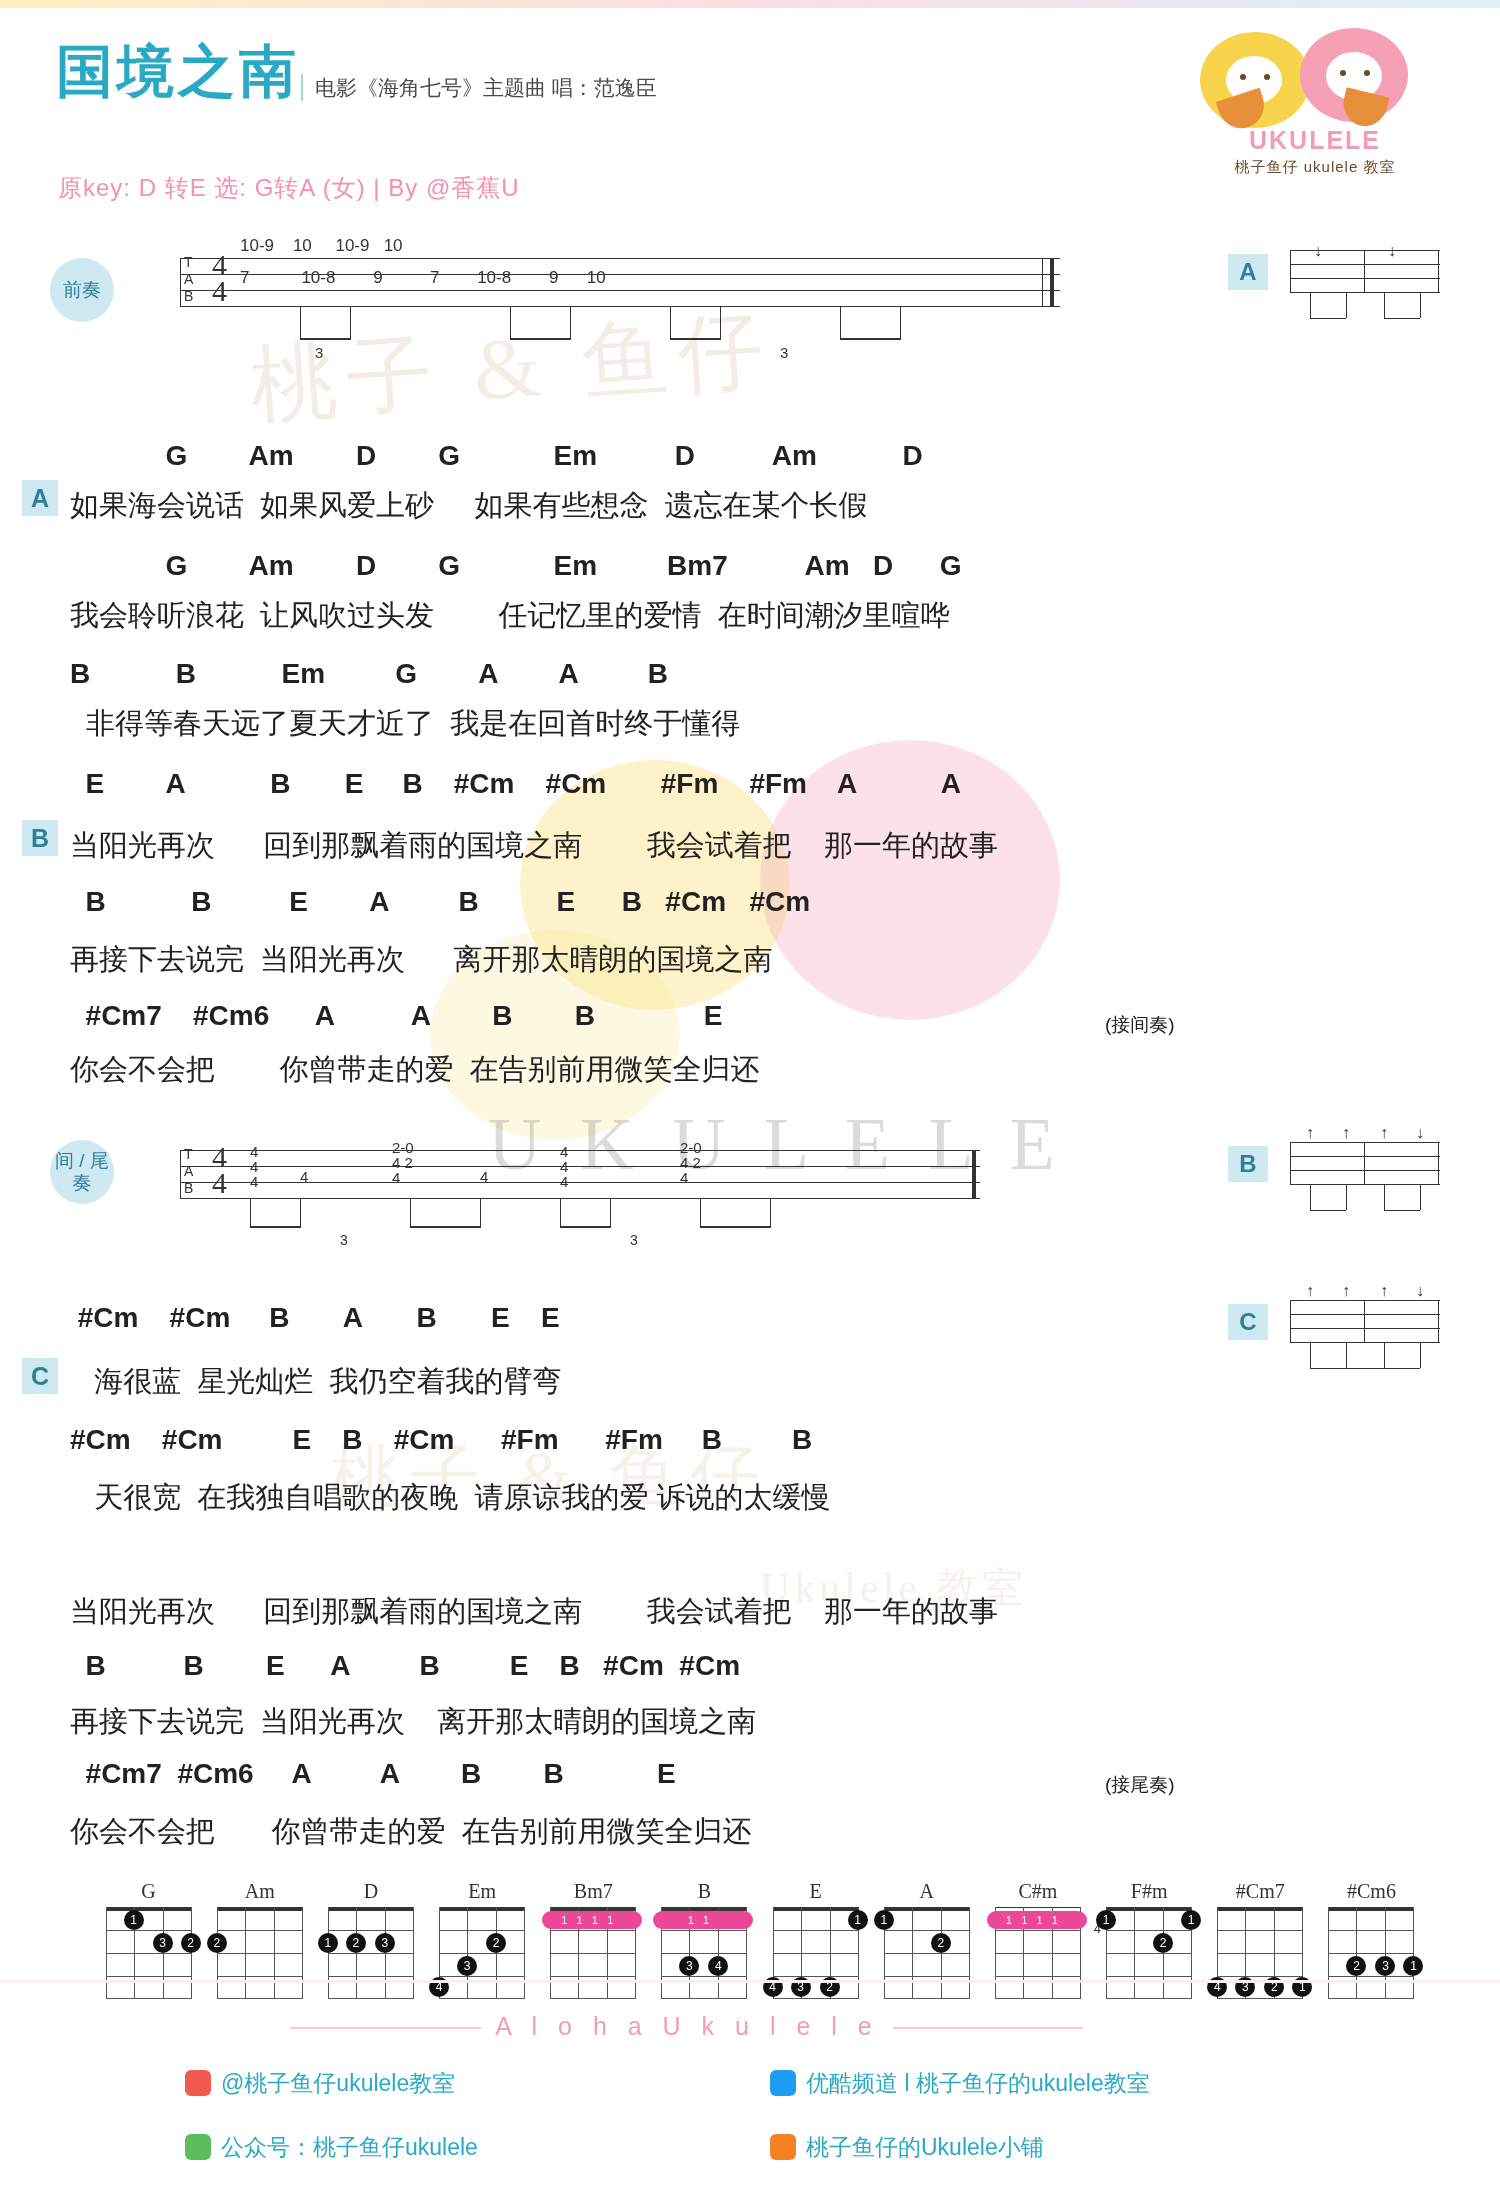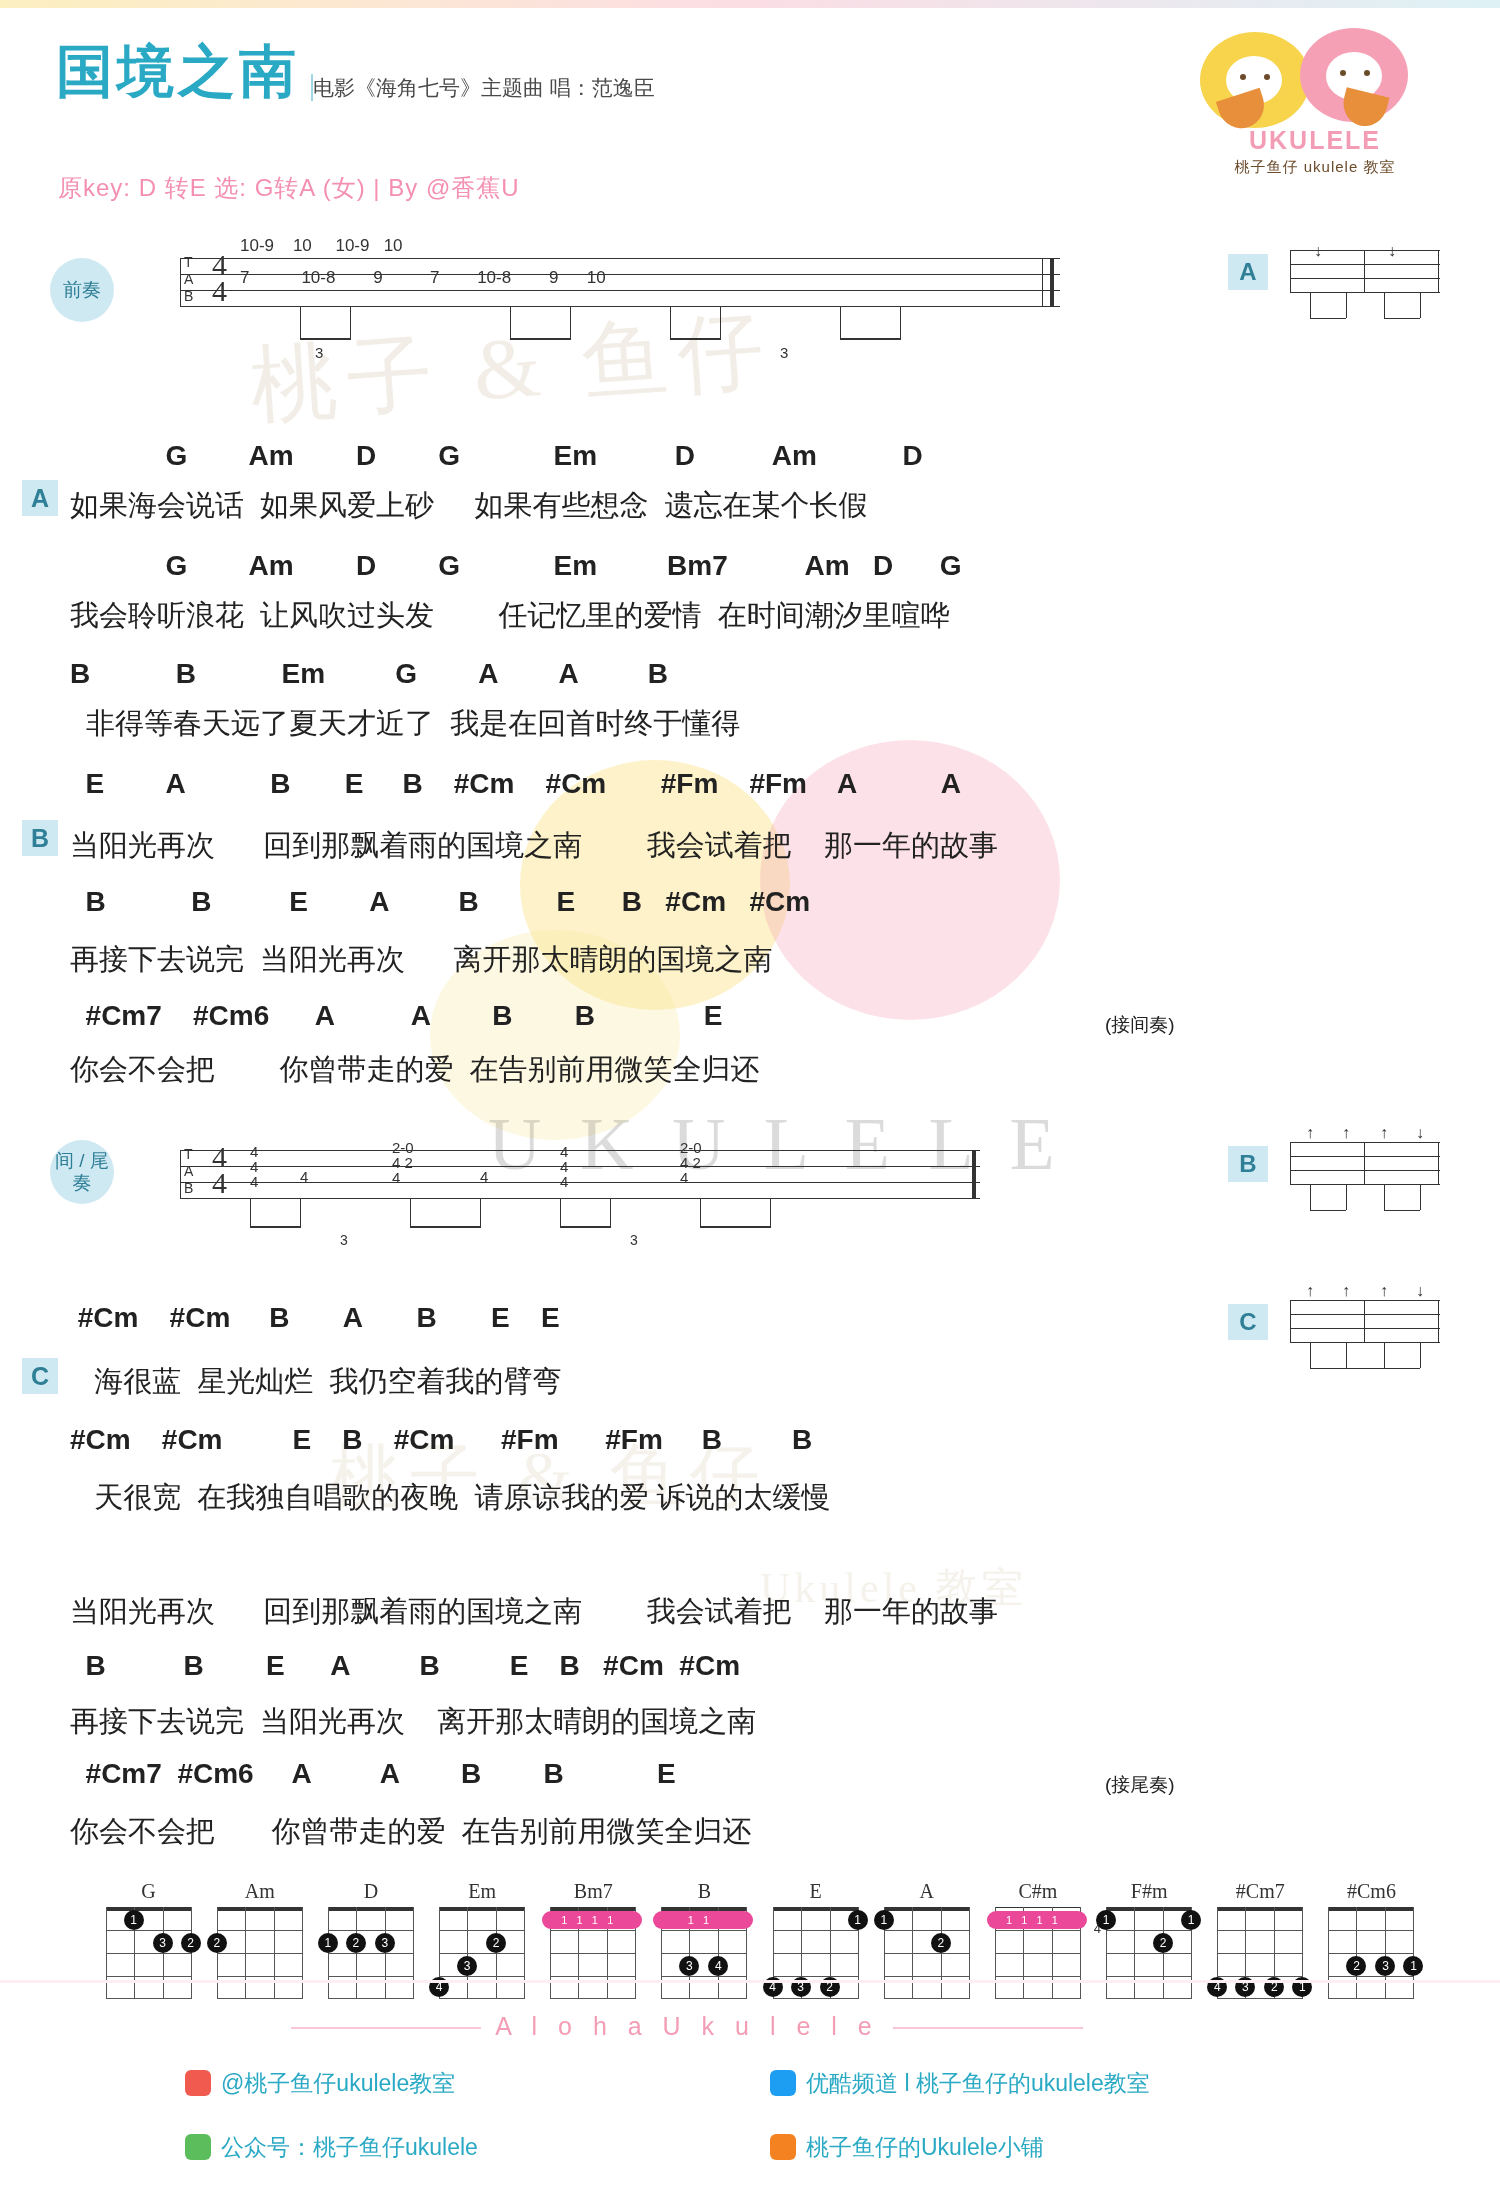--- a/index.html
+++ b/index.html
@@ -13,22 +13,22 @@
   }
   .sheet{position:relative;width:1500px;height:2205px;}
 
   
   .title-row{position:absolute;left:56px;top:34px;display:flex;align-items:flex-end;}
   .song-title{
     font-size:57px;letter-spacing:4px;color:#2aa9c4;font-weight:bold;
     font-family:"Liberation Sans", sans-serif;
   }
   .title-sub{
-    margin-left:11px;margin-bottom:10px;font-size:21px;color:#4a4a4a;
-    border-left:2px solid #9fd8e4;line-height:1.3;
+    margin-left:1px;margin-bottom:10px;font-size:21px;color:#4a4a4a;
+    border-left:2px solid #9fd8e4;padding-left:12px;line-height:1.3;
   }
   .key-line{
     position:absolute;left:58px;top:172px;font-size:24px;color:#f48fb1;letter-spacing:1px;
   }
 
   
   .logo{position:absolute;right:60px;top:22px;width:250px;height:160px;}
   .logo .head{position:absolute;border-radius:50%;}
   .logo .h1{left:10px;top:10px;width:110px;height:96px;background:#f7d44c;}
   .logo .h2{left:110px;top:6px;width:108px;height:94px;background:#f5a0b4;}

